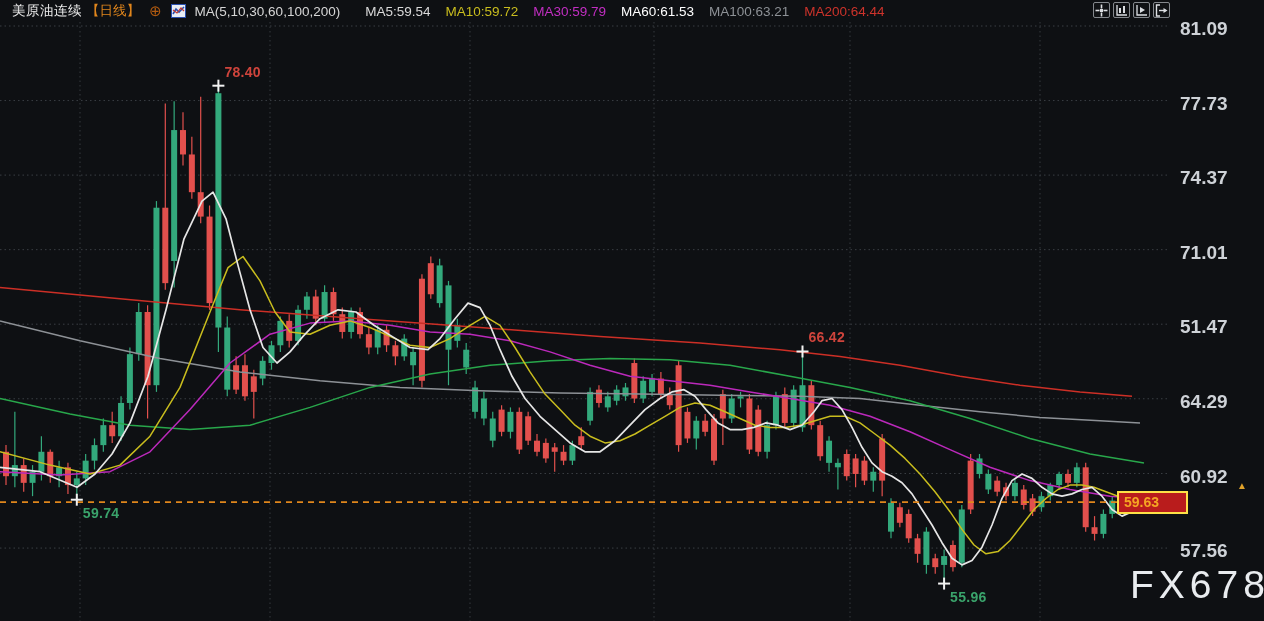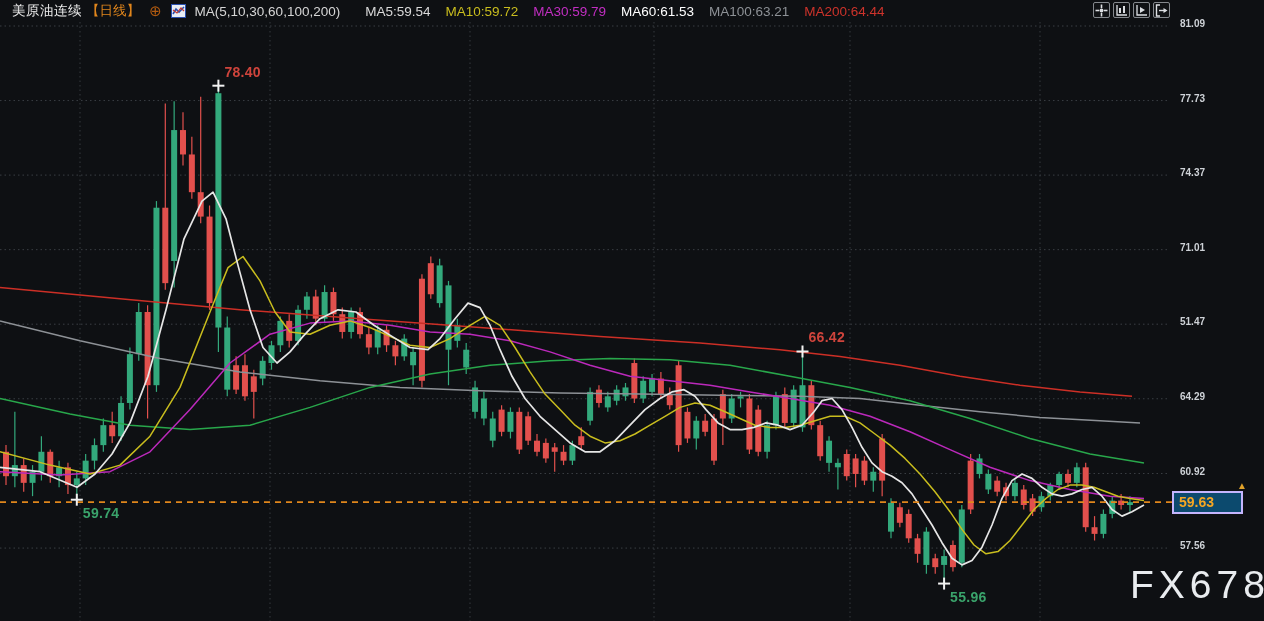--- a/index.html
+++ b/index.html
@@ -12,24 +12,24 @@
   #hdr .t-title{color:#ececec;font-weight:500;letter-spacing:.5px;}
   #hdr .t-period{color:#e0861c;font-weight:500;}
   #hdr .oplus{color:#b05a10;font-size:15px;line-height:14px;}
   .mini-chart{width:15px;height:14px;display:inline-block;}
   #ma-values{display:flex;gap:15px;margin-left:16px;}
   #ma-values span{font-weight:500;}
   #hdr-icons{position:absolute;right:94px;top:2px;display:flex;gap:3px;}
   .hbtn{width:17px;height:16px;border:1px solid #85898e;border-radius:2px;background:#101215;
         display:flex;align-items:center;justify-content:center;cursor:pointer;box-sizing:border-box;}
   
-  .ylabel{position:absolute;left:1180px;width:64px;color:#ced2d7;font-size:10px;font-weight:700;}
+  .ylabel{position:absolute;left:1180px;width:64px;color:#ced2d7;font-size:19px;font-weight:700;}
   .anno{position:absolute;font-size:14px;font-weight:700;letter-spacing:.3px;}
-  #price-box{position:absolute;left:1172px;width:62px;height:19px;border:2px solid #c4b5fd;
-     background:#0c4a6e;color:#f5a623;font-size:14px;font-weight:700;line-height:19px;
+  #price-box{position:absolute;left:1117px;width:62px;height:19px;border:2px solid #fde047;
+     background:#b91c1c;color:#f5a623;font-size:14px;font-weight:700;line-height:19px;
      padding-left:5px;z-index:4;}
   #price-arrow{position:absolute;left:1237px;color:#e0a22a;font-size:10px;z-index:4;}
   #watermark{position:absolute;left:1130px;top:563px;color:#e9ecef;font-size:39px;
      letter-spacing:5px;font-weight:400;}
 </style>
 </head>
 <body>
 
 <div id="stage">
   <svg id="chart-svg" width="1264" height="621">

